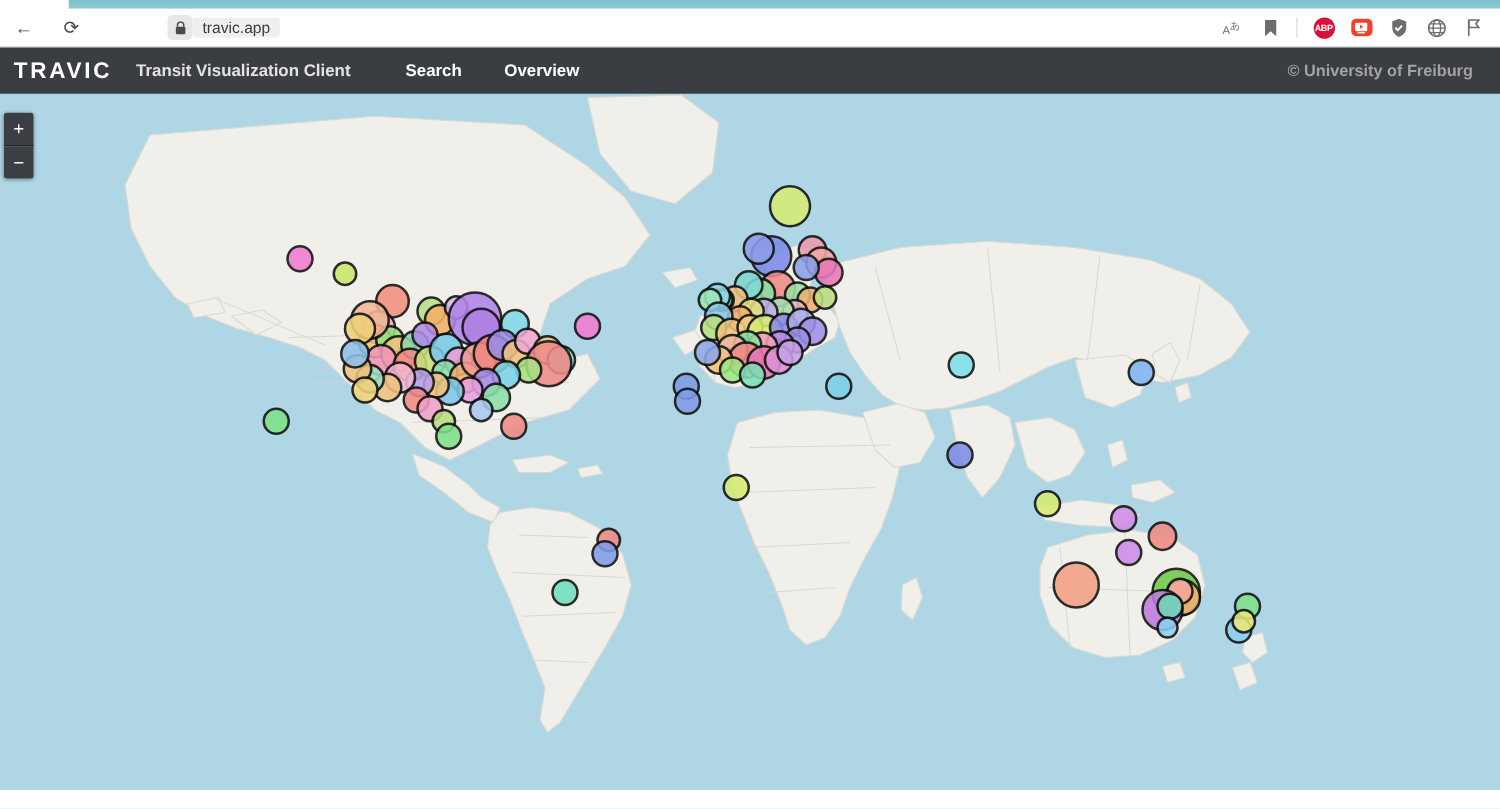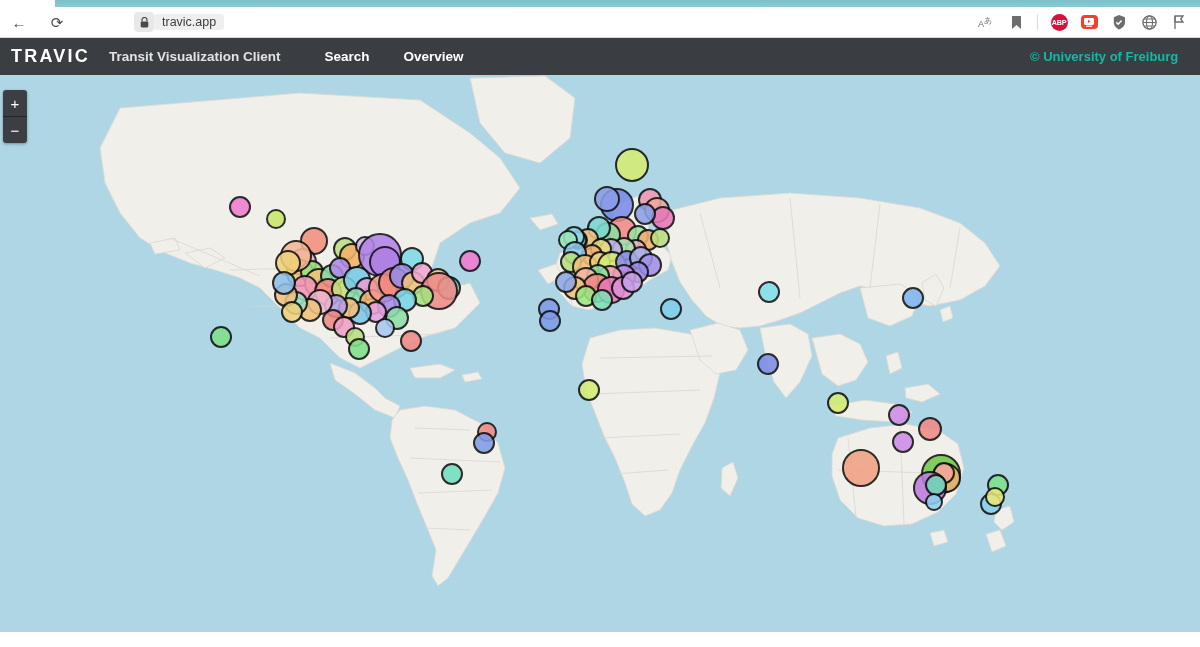--- a/index.html
+++ b/index.html
@@ -58,21 +58,21 @@
   .brand{color:#fff;font-size:18px;font-weight:bold;letter-spacing:2.2px;margin-left:11px;}
   .subtitle{color:#e2e2e2;font-size:13.5px;margin-left:19px;font-weight:bold;}
   .navlink{color:#ffffff;font-size:13.5px;font-weight:bold;margin-left:34px;cursor:pointer;}
   .navlink.first{margin-left:44px;}
   .searchbox{margin-left:47px;width:313px;height:25px;background:#e6e6e6;border:1px solid #b4b4b4;
     display:flex;align-items:center;border-radius:1px;}
   .searchbox .sicon{margin-left:7px;color:#9a9a9a;font-size:12px;transform:rotate(-45deg);}
   .searchbox input{border:0;outline:0;background:transparent;font-size:14.5px;color:#333;
     margin-left:6px;width:270px;font-family:"Liberation Sans",sans-serif;}
   .searchbox input::placeholder{color:#9d9d9d;}
-  .copyright{margin-left:auto;color:#14b8a6;font-size:13px;font-weight:bold;
+  .copyright{margin-left:auto;color:#a3a3a3;font-size:13px;font-weight:bold;
     padding-right:0px;white-space:nowrap;overflow:hidden;width:170px;}
 
   
   .bottombar{position:absolute;left:0;top:632px;width:1200px;height:15px;background:#3a3e43;
     display:flex;align-items:center;overflow:hidden;z-index:60;}
   .clock{color:#f0f0f0;font-size:16px;font-weight:bold;margin-left:4px;letter-spacing:.5px;
     line-height:1;padding-top:6px;}
   .bb-label{color:#cfcfcf;font-size:12px;margin-left:10px;padding-top:5px;}
   .bb-divider{width:1px;height:15px;background:#5a5f66;}
   .bb-btn{width:33px;height:15px;display:flex;align-items:flex-end;justify-content:center;

